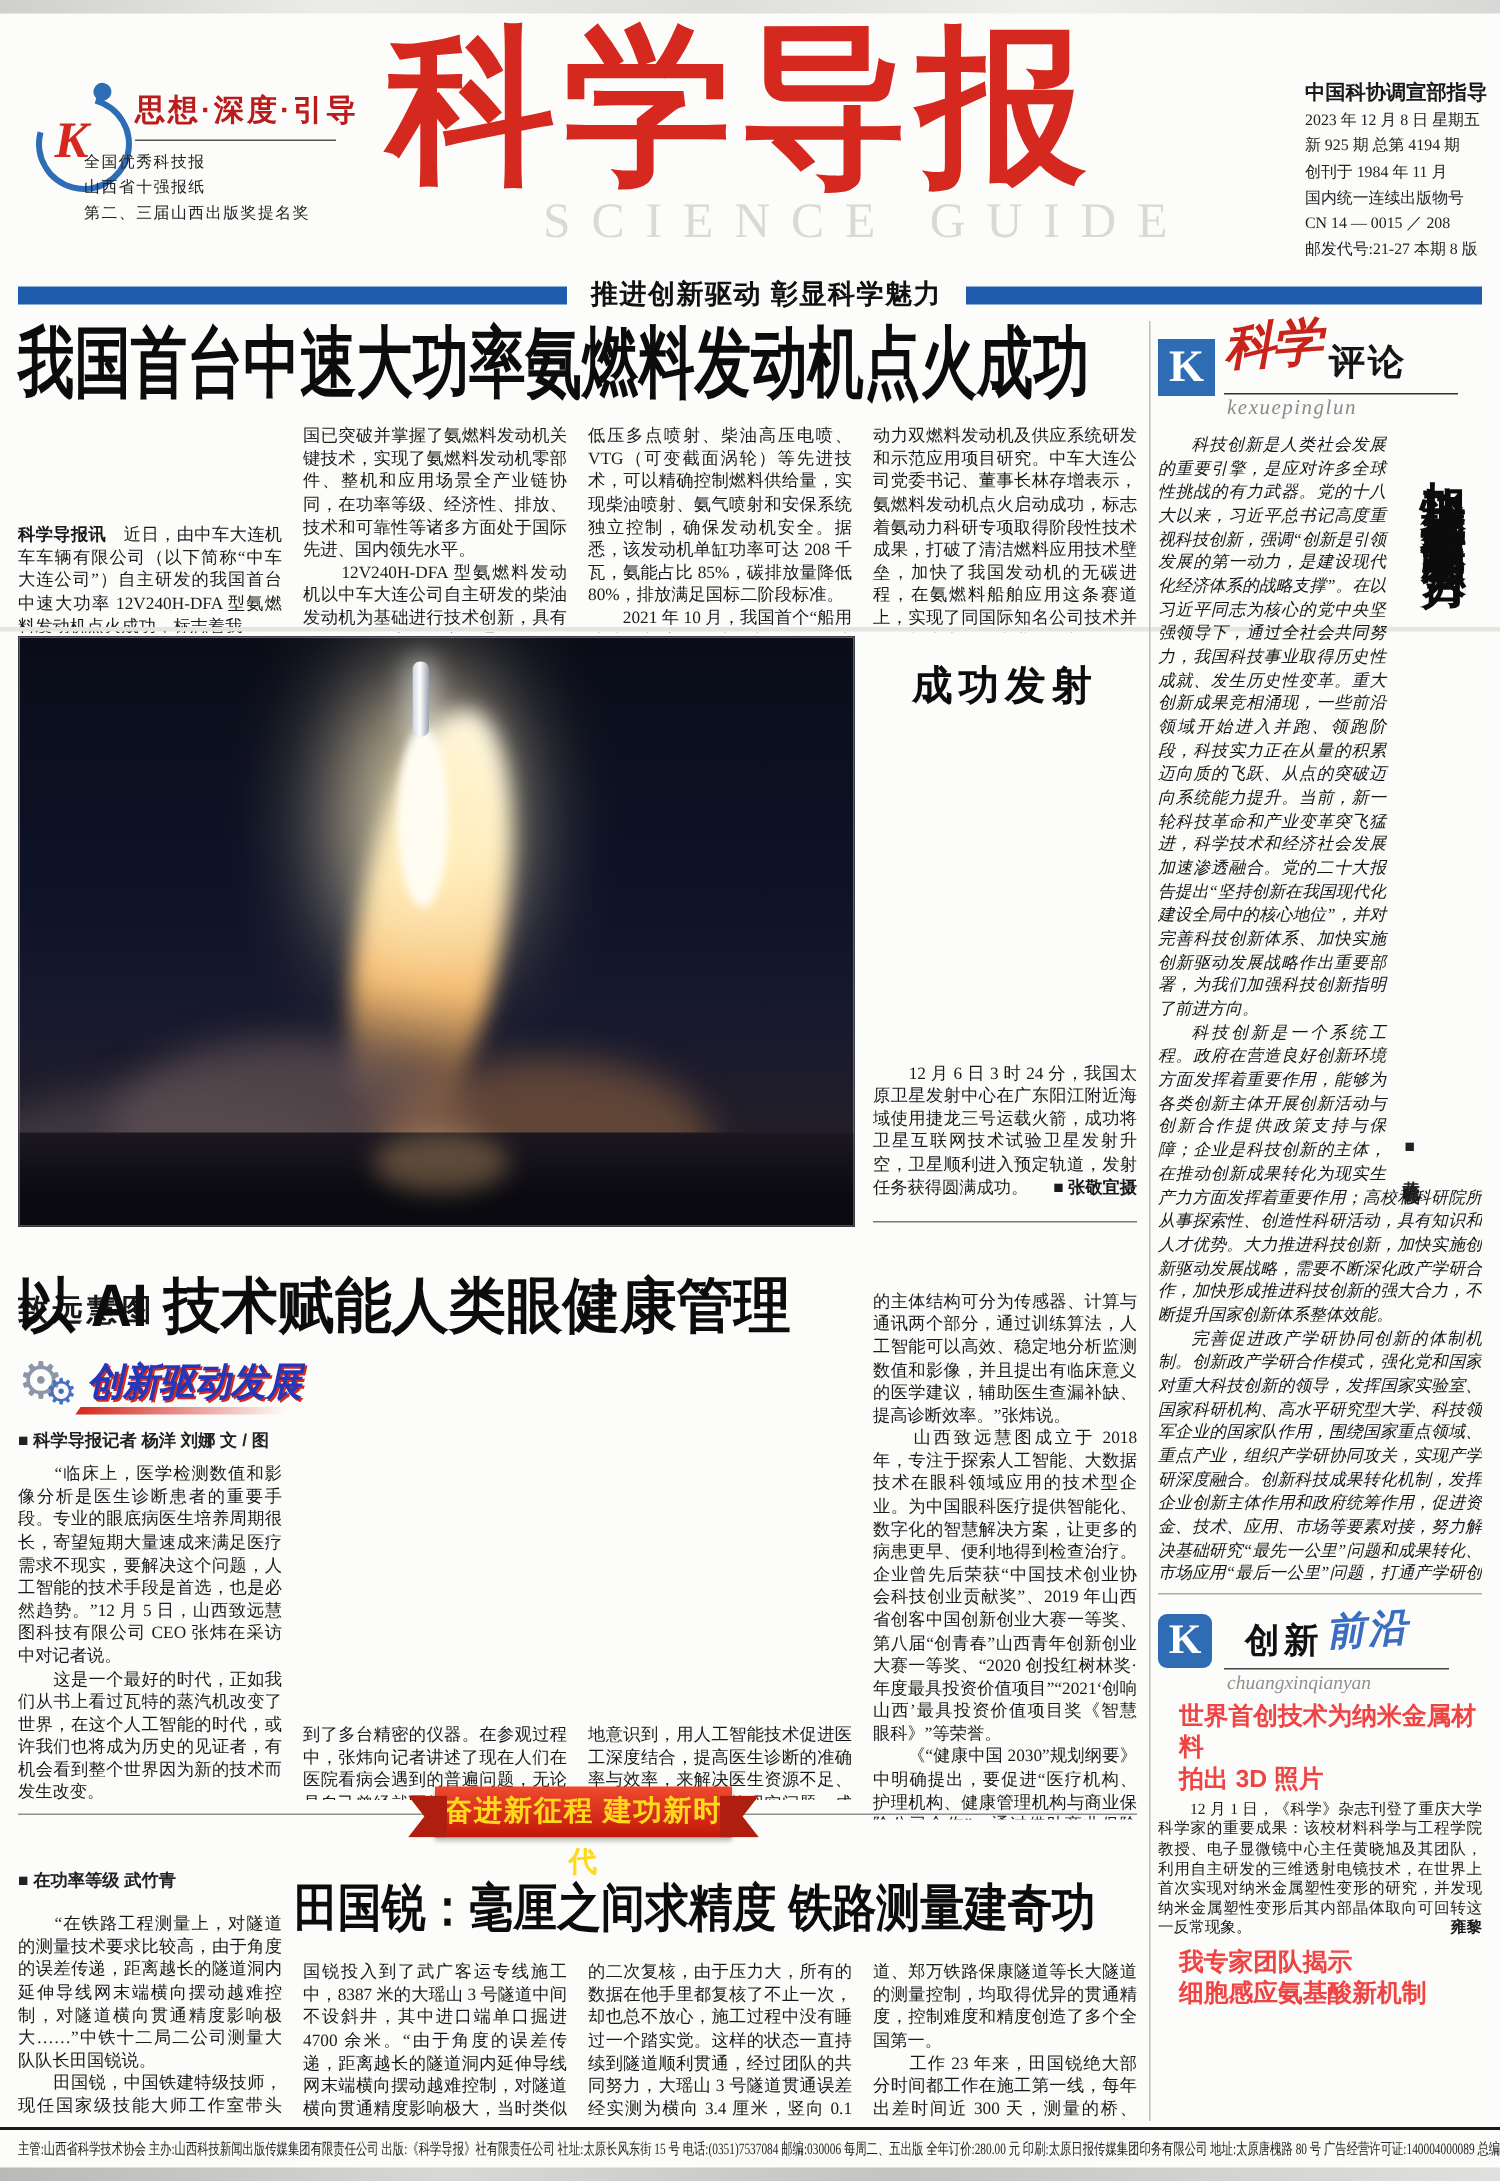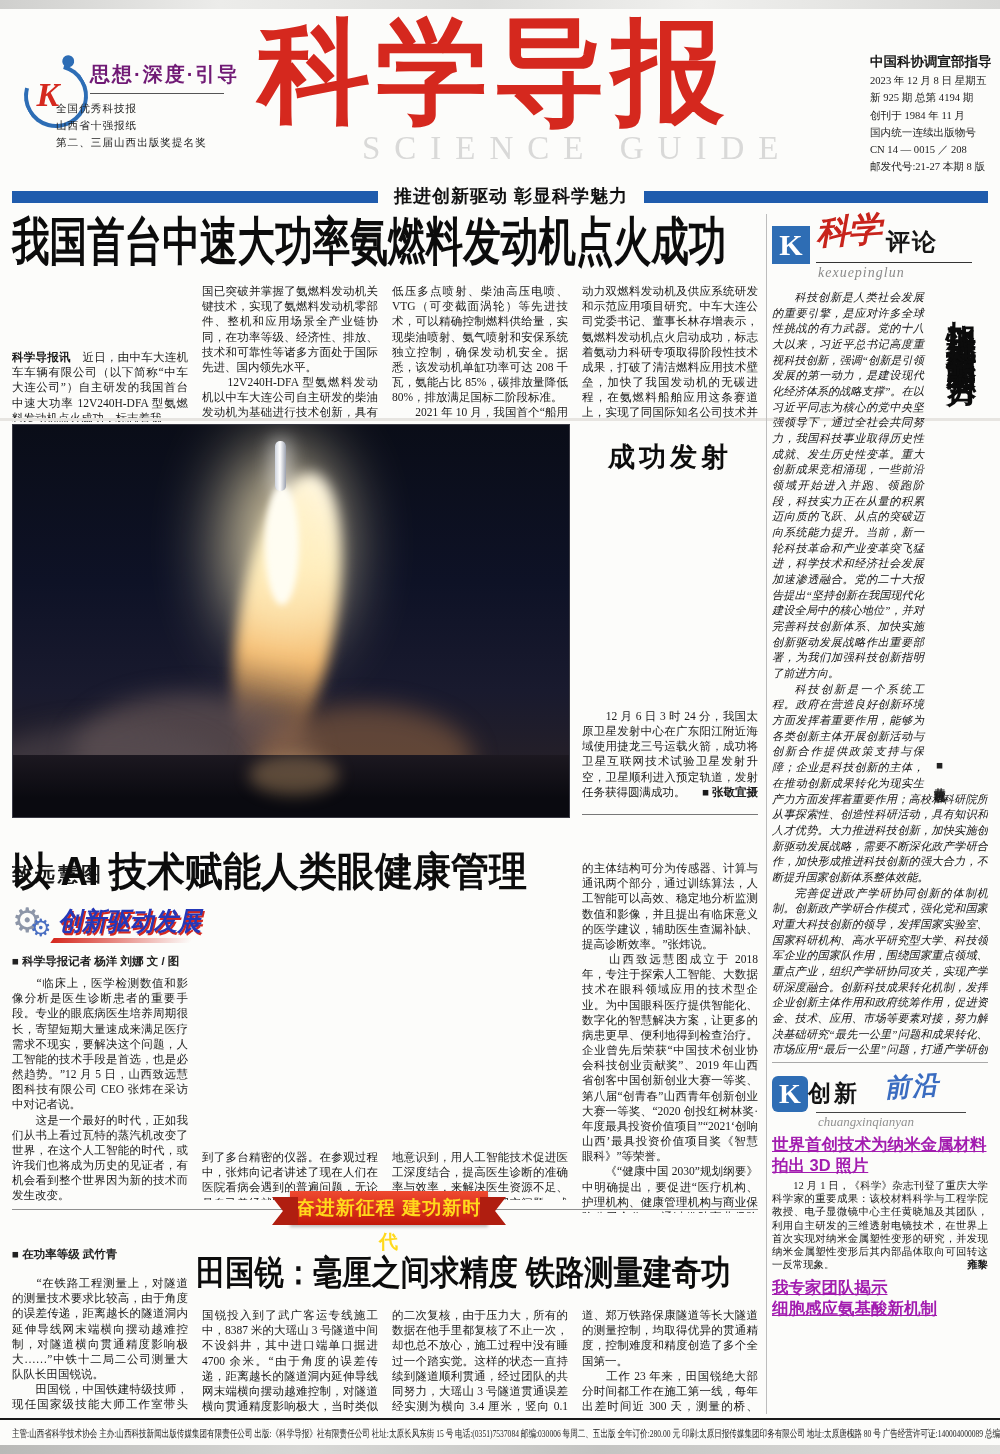--- a/index.html
+++ b/index.html
@@ -11,21 +11,21 @@
     background:linear-gradient(90deg,#cfcfcd,#ececea 22%,#dededc 48%,#f0f0ee 70%,#d8d8d6);}
   .noise-bottom{left:0;top:1445px;width:1000px;height:9px;
     background:linear-gradient(90deg,#b9b9b7,#d8d8d6 30%,#c4c4c2 60%,#e0e0de);}
   .smudge{left:0;top:418px;width:1000px;height:3px;background:#e7e5e1;}
   .logo-badge{left:24px;top:64px;width:56px;height:56px;border-radius:50%;
     border:4px solid #2d6db5;border-top-color:transparent;transform:rotate(-30deg);}
   .logo-k{position:absolute;left:10px;top:4px;transform:rotate(30deg);
     font:italic 900 34px "Liberation Serif",serif;color:#d5281e;}
   .logo-dot{position:absolute;right:-6px;top:-2px;width:12px;height:12px;border-radius:50%;
     background:#2d6db5;}
-  .slogan{left:90px;top:64px;font:600 20px/1 "Liberation Sans",sans-serif;letter-spacing:2px;color:#701a75;}
+  .slogan{left:90px;top:64px;font:600 20px/1 "Liberation Sans",sans-serif;letter-spacing:2px;color:#b91c1c;}
   .slogan-rule{left:90px;top:93px;width:134px;border-top:1.5px solid #555;}
   .honors{left:56px;top:100px;width:180px;text-align:center;
     font:10.5px/1.55 "Liberation Sans",sans-serif;color:#333;letter-spacing:1px;}
   .mast-title{left:258px;top:2px;width:500px;font:700 112px/1.25 "Liberation Serif",serif;
     color:#d5281e;letter-spacing:6px;white-space:nowrap;transform:scaleY(1.02);}
   .mast-en{left:362px;top:132px;font:400 33px/1 "Liberation Serif",serif;color:#d9d9d8;
     letter-spacing:14px;white-space:nowrap;}
   .issue-block{left:842px;top:52px;width:148px;margin-left:28px;}
   .guidance{font:700 13.5px/1.5 "Liberation Sans",sans-serif;color:#1a1a1a;}
   .issue-lines{font:10.6px/1.62 "Liberation Serif",serif;color:#222;text-align:justify;white-space:pre-line;}
@@ -87,27 +87,27 @@
   .vhead{writing-mode:vertical-rl;font:900 30px/1.05 "Liberation Sans",sans-serif;
     color:#0c0c0c;letter-spacing:4px;}
   .vauthor{writing-mode:vertical-rl;font:700 11.5px/1.2 "Liberation Sans",sans-serif;
     color:#222;margin-top:auto;letter-spacing:2px;}
   .cmt-frontier-rule{left:772px;top:1062px;width:216px;border-top:1px solid #a9a9a9;}
   
   .frontier{left:772px;top:1072px;width:216px;height:344px;overflow:hidden;}
   .fr-head{position:relative;height:56px;}
   .fr-k{position:absolute;left:0;top:4px;width:36px;height:36px;background:#2e6db4;border-radius:6px;
     color:#fff;font:700 28px/36px "Liberation Serif",serif;text-align:center;}
-  .fr-name{position:absolute;left:36px;top:10px;font:600 23px/1 "Liberation Sans",sans-serif;letter-spacing:3px;}
+  .fr-name{position:absolute;left:58px;top:10px;font:600 23px/1 "Liberation Sans",sans-serif;letter-spacing:3px;}
   .fr-script{position:absolute;left:112px;top:2px;font:italic 900 26px/1 "Liberation Serif",serif;
     color:#3a6cc0;transform:rotate(-4deg);letter-spacing:2px;}
   .fr-rule{position:absolute;left:44px;top:40px;width:150px;border-top:1.5px solid #444;}
   .fr-pinyin{position:absolute;left:46px;top:43px;font:italic 13px/1 "Liberation Serif",serif;color:#909090;}
-  .fr-title{font:900 16.5px/1.28 "Liberation Sans",sans-serif;color:#a21caf;white-space:pre-line;
-    margin:6px 0 3px 0;text-decoration:underline;}
+  .fr-title{font:900 16.5px/1.28 "Liberation Sans",sans-serif;color:#ef4444;white-space:pre-line;
+    margin:6px 0 3px 14px;}
   .fr-body{font:10.4px/1.26 "Liberation Serif",serif;text-align:justify;color:#1a1a1a;
     white-space:pre-line;margin:0;}
   
   .ai-kicker{left:12px;top:824px;font:600 20px/1 "Liberation Sans",sans-serif;letter-spacing:3px;color:#181818;margin-top:40px;}
   .ai-headline{left:12px;top:848px;font:900 40px/1.15 "Liberation Sans",sans-serif;white-space:nowrap;
     transform:scaleX(0.95);transform-origin:left top;color:#0c0c0c;}
   .drive-badge{left:12px;top:900px;width:186px;height:50px;}
   .gear1{position:absolute;left:0;top:0;font-size:34px;color:#8d96a8;}
   .gear2{position:absolute;left:18px;top:14px;font-size:24px;color:#4a6fc2;}
   .drive-text{position:absolute;left:46px;top:8px;white-space:nowrap;

